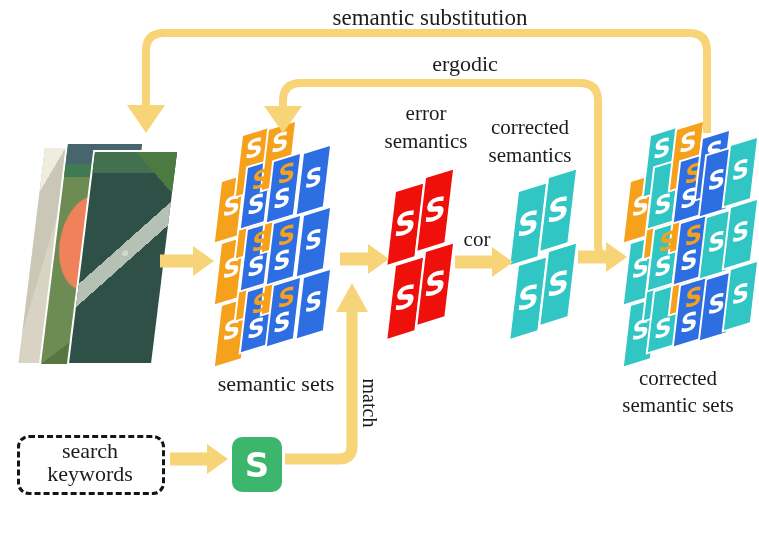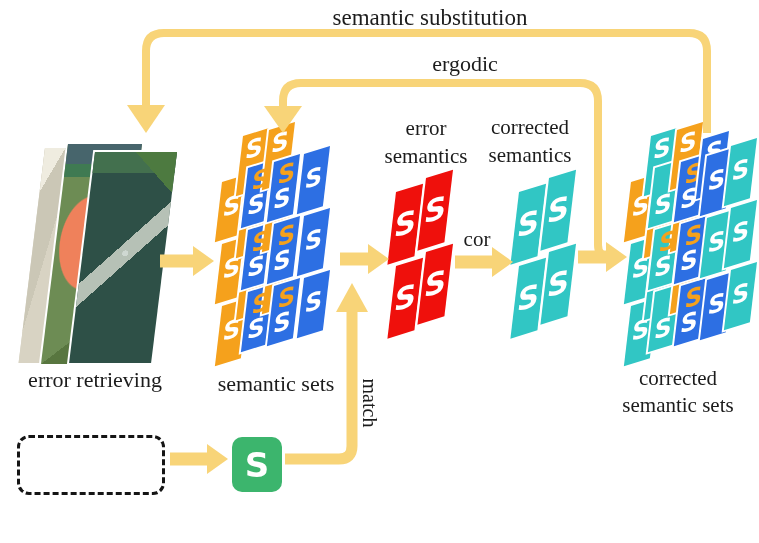--- a/index.html
+++ b/index.html
@@ -231,40 +231,43 @@
       <polygon points="336,312 368,312 352,283" fill="#F8D478"></polygon>
     </svg>
 
   <div id="search-box"></div>
   <div id="keyword-tile" style="background: rgb(60, 181, 109);">S</div>
 
   <div class="lbl" style="left:430px;top:5px;font-size:23px;">semantic substitution</div>
 
   <div class="lbl" style="left:465px;top:51px;font-size:22px;">ergodic</div>
 
-  <div class="lbl" style="left:426px;top:114px;font-size:21px;line-height:28px;">
+  <div class="lbl" style="left:426px;top:99px;font-size:21px;line-height:28px;">
     <div>error</div>
     <div>semantics</div>
   </div>
 
   <div class="lbl" style="left:530px;top:113px;font-size:21px;line-height:28px;">
     <div>corrected</div>
     <div>semantics</div>
   </div>
 
   <div class="lbl" style="left:477px;top:227px;font-size:21px;">cor</div>
 
   <div class="lbl" style="left:95px;top:367px;font-size:22px;line-height:26px;">
-    <div>error retrieving</div>
   </div>
 
   <div class="lbl" style="left:276px;top:371px;font-size:22px;">semantic sets</div>
 
   <div class="lbl" style="left:369px;top:403px;font-size:20px;transform:translate(-50%,-50%) rotate(90deg);">match</div>
 
+  <div class="lbl" style="left:90px;top:439px;font-size:22px;line-height:23px;">
+    <div>search</div>
+    <div>keywords</div>
+  </div>
 
 
   <div class="lbl" style="left:678px;top:365px;font-size:21px;line-height:27px;">
     <div>corrected</div>
     <div>semantic sets</div>
   </div>
 
 </div>
 
 </body></html>

